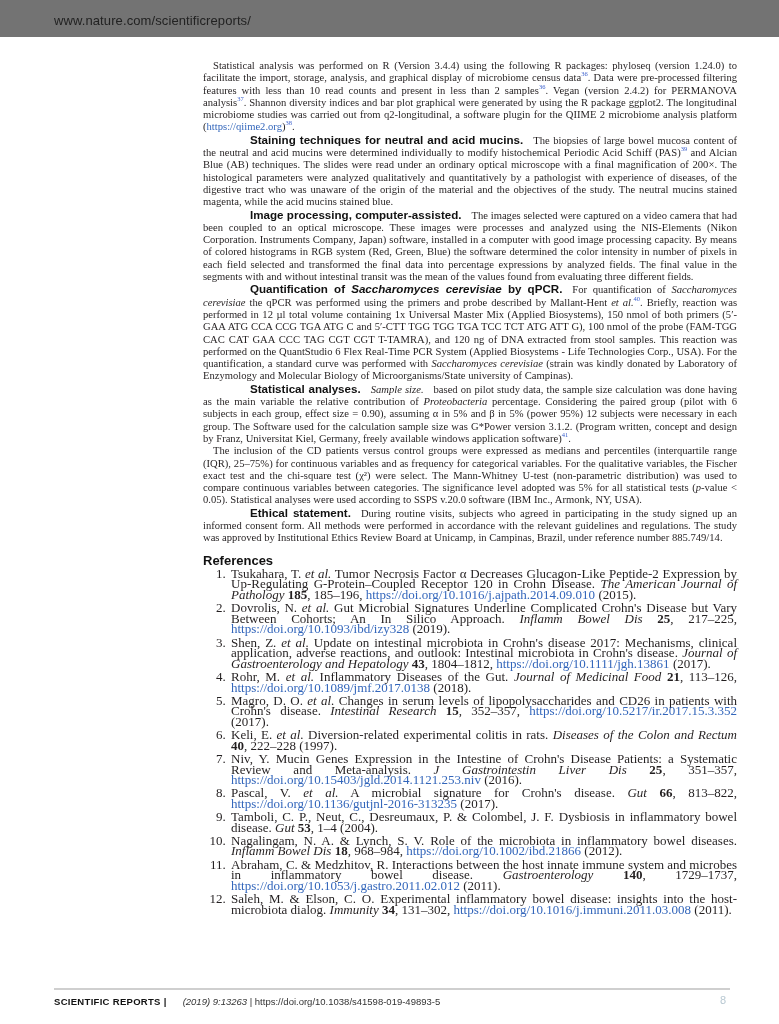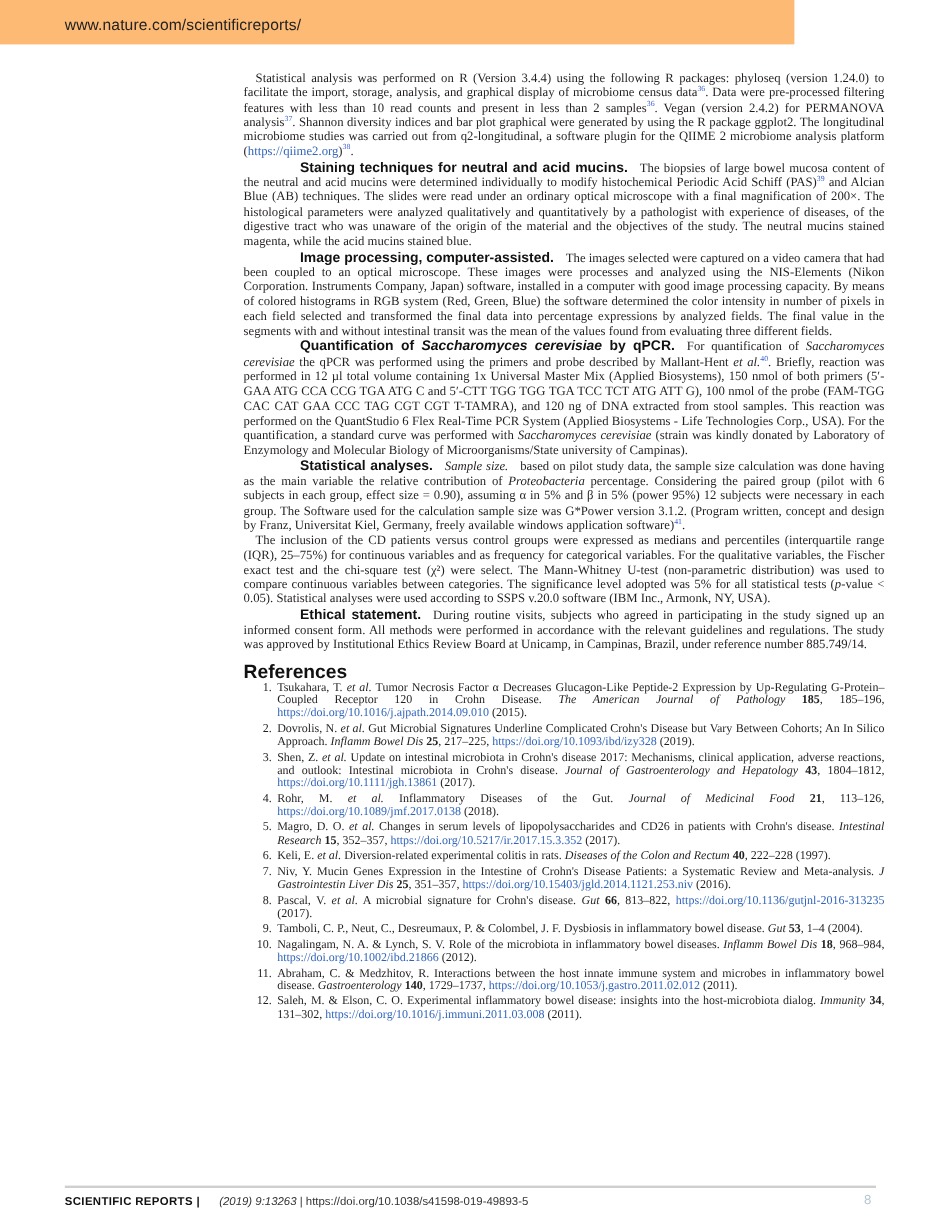--- a/index.html
+++ b/index.html
@@ -1,28 +1,28 @@
 <!DOCTYPE html>
 <html><head>
 <meta charset="utf-8">
 <style>
   html, body { margin:0; padding:0; background:#ffffff; }
   body { width:779px; height:1024px; position:relative; overflow:hidden; font-family:"Liberation Serif", serif; color:#231f20; }
-  .topbar { position:absolute; left:0; top:0; width:662px; height:37px; background:#fdba74; }
+  .topbar { position:absolute; left:0; top:0; width:779px; height:37px; background:#737373; }
   .topbar .url { position:absolute; left:54px; top:13px; font-family:"Liberation Sans", sans-serif; font-size:13px; color:#222; letter-spacing:0.1px; }
   .content { position:absolute; left:203px; top:60px; width:534px; font-size:10.6px; line-height:12.3px; text-align:justify; }
   .content p { margin:0; }
   .indent { text-indent:10px; }
   .section { margin-top:10px; }
   .shead { font-family:"Liberation Sans", sans-serif; font-weight:bold; font-size:11.6px; color:#111;margin-left:47px; }
   .sp { display:inline-block; width:10px; }
   sup { font-size:6.5px; vertical-align:super; line-height:0; color:#3a5fcd; }
   .link { color:#3366bb;margin-top:35px; }
-  .refs-title { font-family:"Liberation Sans", sans-serif; font-weight:bold; font-size:16px; margin-top:10px; margin-bottom:2px; color:#111; }
-  ol.refs { margin:0; padding:0 0 0 26px; font-size:10px; line-height:10.6px; text-align:justify; }
+  .refs-title { font-family:"Liberation Sans", sans-serif; font-weight:bold; font-size:13px; margin-top:10px; margin-bottom:2px; color:#111; }
+  ol.refs { margin:0; padding:0 0 0 26px; font-size:13px; line-height:10.6px; text-align:justify; }
   ol.refs li { margin-bottom:2.6px; padding-left:2px; }
   .footer-rule { position:absolute; left:54px; top:988px; width:676px; height:2px; background:#cfcfcf; }
   .footer { position:absolute; left:54px; top:996px; font-family:"Liberation Sans", sans-serif; font-size:9.5px; color:#333; }
   .footer .brand { font-weight:bold; letter-spacing:0.3px; color:#111; }
   .footer .cit { font-style:italic; margin-left:16px; }
   .pageno { position:absolute; left:720px; top:994px; font-family:"Liberation Sans", sans-serif; font-size:11px; color:#b8c8d2; }
 </style>
 </head>
 <body>
 

